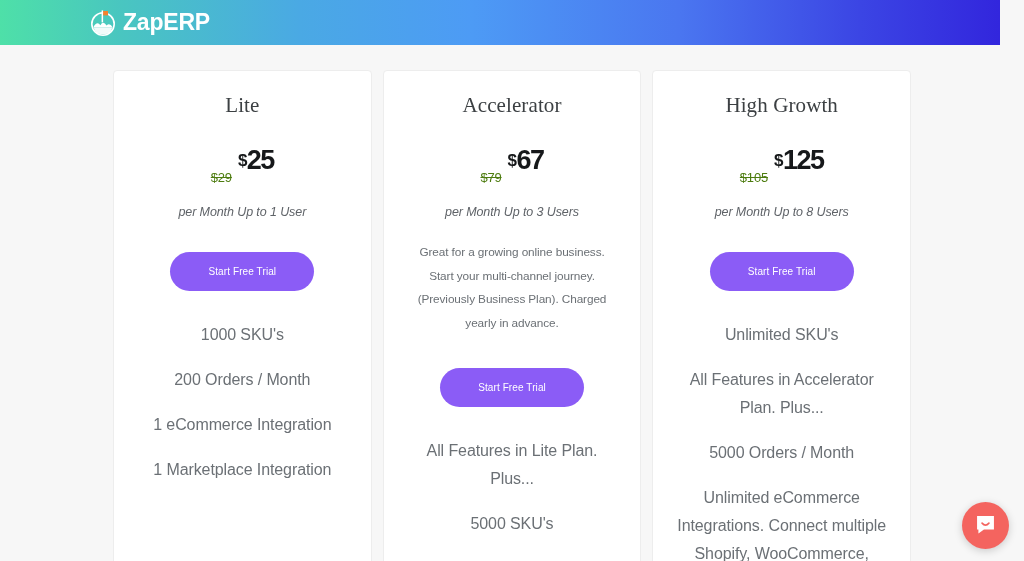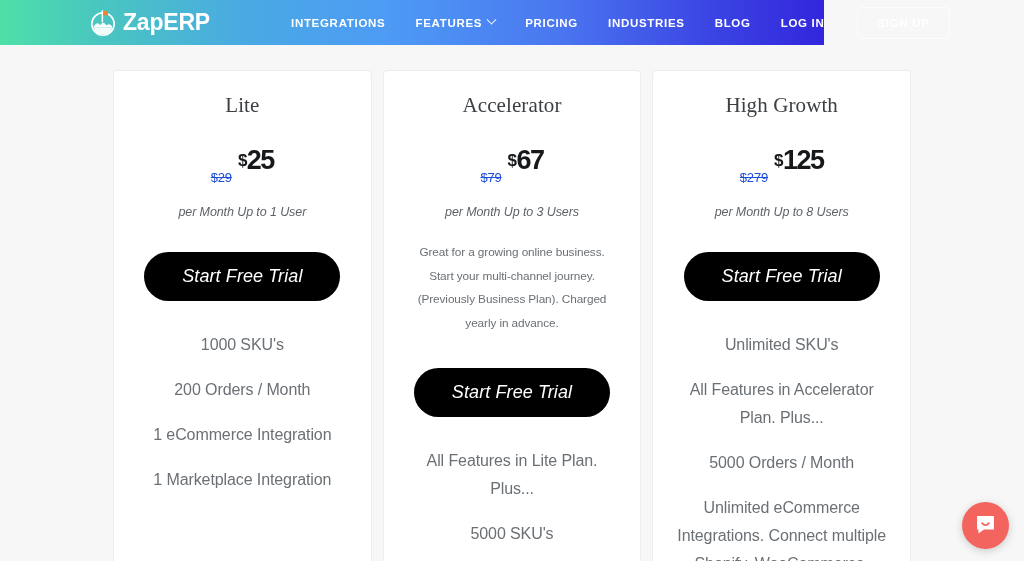--- a/index.html
+++ b/index.html
@@ -14,21 +14,21 @@
     font-family: "Liberation Sans", sans-serif;
     background: #f7f7f7;
     color: #333;
     -webkit-font-smoothing: antialiased;
   }
 
   
   .navbar {
     position: relative;
     height: 45px;
-    width: 824px;
+    width: 1000px;
     background: linear-gradient(90deg,
         #4ee0a8 0%,
         #49c6c0 12%,
         #4aa9e4 30%,
         #4d9bf5 47%,
         #4a76f0 68%,
         #3b45e4 86%,
         #3226dd 100%);
     display: flex;
     align-items: center;
@@ -132,21 +132,21 @@
 
   .price-row {
     display: flex;
     align-items: flex-start;
     justify-content: center;
     gap: 6px;
     height: 48px;
   }
 
   .old-price {
-    color: #1d4ed8;
+    color: #4d7c0f;
     font-size: 13px;
     text-decoration: line-through;
     align-self: center;
     margin-top: 10px;
     letter-spacing: -0.2px;
   }
 
   .new-price {
     display: flex;
     align-items: flex-start;
@@ -181,31 +181,30 @@
     color: #6b7075;
     line-height: 2.0;
     margin-top: 22px;
     padding: 0 6px;
     letter-spacing: -0.1px;
   }
 
   .trial-btn {
     display: block;
     margin: 33px auto 0 auto;
-    background: #000000;
+    background: #8b5cf6;
     color: #ffffff;
     border: none;
     border-radius: 26px;
     font-family: inherit;
-    font-size: 18px;
+    font-size: 10px;
     font-weight: 400;
     padding: 14px 38px;
     cursor: pointer;
     letter-spacing: 0.1px;
-    font-style: italic;
   }
 
   .feature-list {
     list-style: none;
     margin-top: 30px;
   }
 
   .feature-item {
     font-size: 16px;
     color: #6b7075;
@@ -242,42 +241,20 @@
         <circle cx="15" cy="16" r="11.2" fill="none" stroke="#ffffff" stroke-width="1.6"></circle>
         <path d="M5.2 19.5 Q9 12.5 12.4 17.2 Q15.2 12.2 18.6 17.6 Q21.6 14.4 24.8 19.5 Z" fill="#ffffff"></path>
         <path d="M5.6 19.5 A9.8 9.8 0 0 0 24.4 19.5 Z" fill="#ffffff" opacity="0.92"></path>
         <rect x="13.6" y="2.4" width="1.5" height="12" fill="#ffffff"></rect>
         <path d="M15.1 3 L20 3 L20 7.4 L15.1 7.4 Z" fill="#f3822e"></path>
       </svg>
     </span>
     <span class="brand-name">ZapERP</span>
   </a>
 
-  <div class="nav-links">
-    <a class="nav-link">
-      <span>INTEGRATIONS</span>
-    </a>
-    <a class="nav-link">
-      <span>FEATURES</span>
-      <span class="chevron"></span>
-    </a>
-    <a class="nav-link">
-      <span>PRICING</span>
-    </a>
-    <a class="nav-link">
-      <span>INDUSTRIES</span>
-    </a>
-    <a class="nav-link">
-      <span>BLOG</span>
-    </a>
-    <a class="nav-link">
-      <span>LOG IN</span>
-    </a>
-    <button class="signup-btn">SIGN UP</button>
-  </div>
 </nav>
 
 <main class="pricing-wrap">
 
   <section class="plan-card">
     <h2 class="plan-title">Lite</h2>
     <div class="price-row">
       <span class="old-price">$29</span>
       <span class="new-price">
         <span class="currency">$</span>
@@ -312,21 +289,21 @@
       <li class="feature-item">5000 SKU's</li>
       <li class="feature-item">2000 Orders / Month</li>
       <li class="feature-item">3 eCommerce Integrations</li>
 
     </ul>
   </section>
 
   <section class="plan-card">
     <h2 class="plan-title">High Growth</h2>
     <div class="price-row">
-      <span class="old-price">$279</span>
+      <span class="old-price">$105</span>
       <span class="new-price">
         <span class="currency">$</span>
         <span class="amount">125</span>
       </span>
     </div>
     <div class="price-sub">per Month Up to 8 Users</div>
     <button class="trial-btn">Start Free Trial</button>
     <ul class="feature-list">
       <li class="feature-item">Unlimited SKU's</li>
       <li class="feature-item">All Features in Accelerator Plan. Plus...</li>

